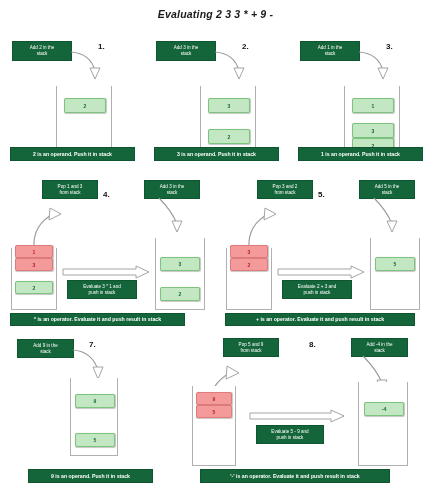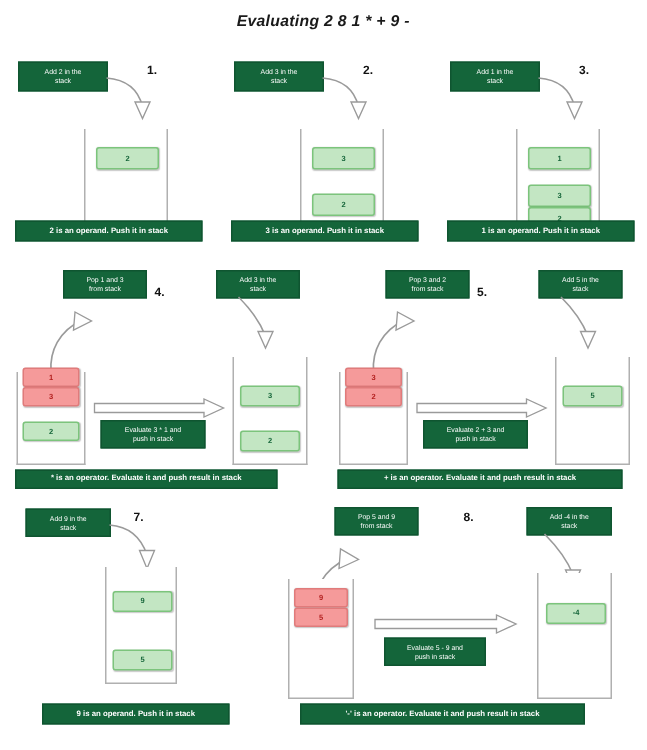--- a/index.html
+++ b/index.html
@@ -95,21 +95,21 @@
   }
   
   .arrow-svg {
     position: absolute;
     overflow: visible;
   }
 </style>
 </head>
 <body>
 
-<div class="page-title">Evaluating 2 8 1 * + 9 -</div>
+<div class="page-title">Evaluating 2 3 3 * + 9 -</div>
 
 <div class="panel" style="left:0px; top:38px; width:145px; height:130px;">
   <div class="panel-number" style="left:98px; top:4px;">1.</div>
   <div class="chip" style="left:12px; top:3px; width:60px; height:20px;">Add 2 in the
 stack</div>
   <svg class="arrow-svg" style="left:70px; top:8px;" width="35" height="45" viewBox="0 0 35 45">
     <path d="M1,6 C14,7 22,13 25,25" fill="none" stroke="#9a9a9a" stroke-width="1.1"></path>
     <path d="M20,22 L30,22 L25,33 Z" fill="#ffffff" stroke="#9a9a9a" stroke-width="0.9"></path>
   </svg>
   <div class="stack" style="left:56px; top:48px; width:56px; height:72px;">

